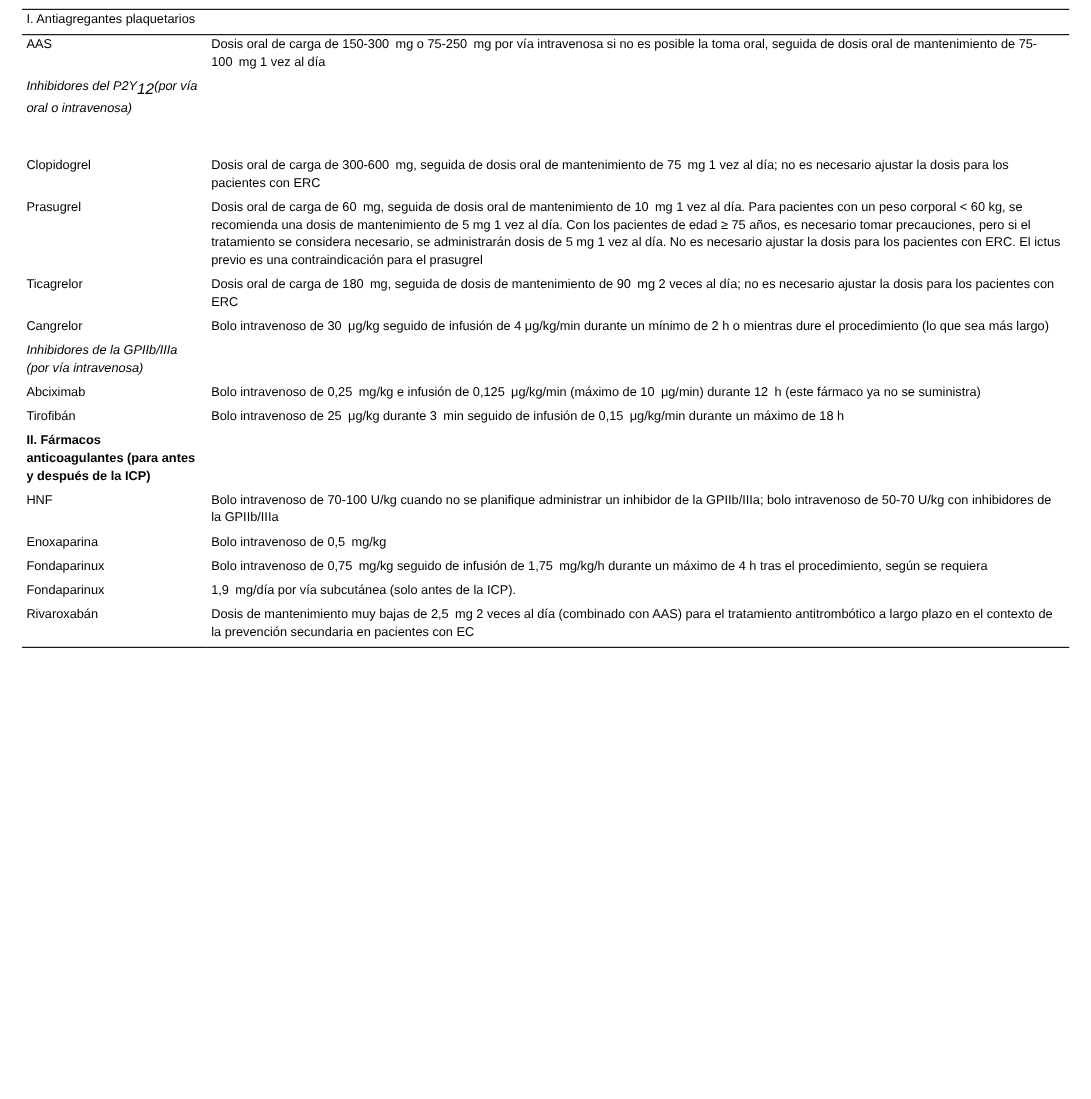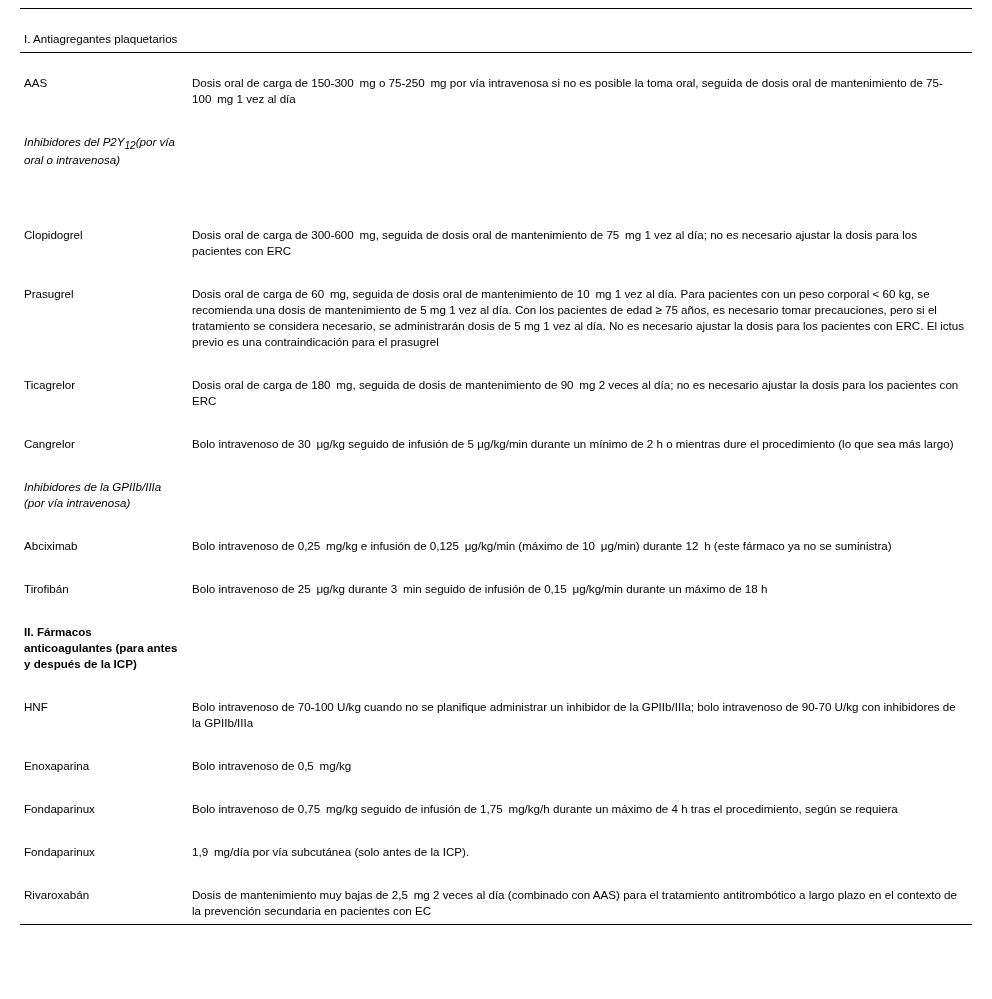--- a/index.html
+++ b/index.html
@@ -21,21 +21,21 @@
   table.drug-table {
     width: 952px;
     margin: 8px 20px 0 20px;
     border-collapse: collapse;
     table-layout: fixed;
     font-size: 11.6px;
     line-height: 1.38;
   }
   table.drug-table td {
     vertical-align: top;
-    padding: 22px 6px 5px 4px;
+    padding: 1px 6px 5px 4px;
     border: none;
   }
   col.c-name { width: 168px; }
   col.c-desc { width: 784px; }
 
   
   tr.top-rule td {
     border-top: 1.6px solid #000000;
   }
   tr.rule td {
@@ -55,21 +55,21 @@
   .bold {
     font-weight: bold;
     margin-top: 35px;
   }
   .name-cell {
     padding-right: 4px;
   }
   .desc-cell {
     padding-left: 4px;
   }
-  sub { font-size: 10px; vertical-align: -0.25em; }
+  sub { font-size: 14px; vertical-align: -0.25em; }
   sup { font-size: 8.5px; vertical-align: 0.45em; }
   .spacer-tall { height: 66px; }
 </style>
 </head>
 <body>
 
 <div class="page">
   <table class="drug-table">
     <colgroup>
       <col class="c-name">
@@ -102,21 +102,21 @@
         <td class="desc-cell">Dosis oral de carga de 60 mg, seguida de dosis oral de mantenimiento de 10 mg 1 vez al día. Para pacientes con un peso corporal &lt; 60 kg, se recomienda una dosis de mantenimiento de 5 mg 1 vez al día. Con los pacientes de edad ≥ 75 años, es necesario tomar precauciones, pero si el tratamiento se considera necesario, se administrarán dosis de 5 mg 1 vez al día. No es necesario ajustar la dosis para los pacientes con ERC. El ictus previo es una contraindicación para el prasugrel</td>
       </tr>
 
       <tr>
         <td class="name-cell">Ticagrelor</td>
         <td class="desc-cell">Dosis oral de carga de 180 mg, seguida de dosis de mantenimiento de 90 mg 2 veces al día; no es necesario ajustar la dosis para los pacientes con ERC</td>
       </tr>
 
       <tr>
         <td class="name-cell">Cangrelor</td>
-        <td class="desc-cell">Bolo intravenoso de 30 μg/kg seguido de infusión de 5 μg/kg/min durante un mínimo de 2 h o mientras dure el procedimiento (lo que sea más largo)</td>
+        <td class="desc-cell">Bolo intravenoso de 30 μg/kg seguido de infusión de 4 μg/kg/min durante un mínimo de 2 h o mientras dure el procedimiento (lo que sea más largo)</td>
       </tr>
 
       <tr>
         <td class="name-cell italic">Inhibidores de la GPIIb/IIIa (por vía intravenosa)</td>
         <td class="desc-cell"></td>
       </tr>
 
       <tr>
         <td class="name-cell">Abciximab</td>
         <td class="desc-cell">Bolo intravenoso de 0,25 mg/kg e infusión de 0,125 μg/kg/min (máximo de 10 μg/min) durante 12 h (este fármaco ya no se suministra)</td>
@@ -128,21 +128,21 @@
         <td class="desc-cell">Bolo intravenoso de 25 μg/kg durante 3 min seguido de infusión de 0,15 μg/kg/min durante un máximo de 18 h</td>
       </tr>
 
       <tr>
         <td class="name-cell bold">II. Fármacos anticoagulantes (para antes y después de la ICP)</td>
         <td class="desc-cell"></td>
       </tr>
 
       <tr>
         <td class="name-cell">HNF</td>
-        <td class="desc-cell">Bolo intravenoso de 70-100 U/kg cuando no se planifique administrar un inhibidor de la GPIIb/IIIa; bolo intravenoso de 90-70 U/kg con inhibidores de la GPIIb/IIIa</td>
+        <td class="desc-cell">Bolo intravenoso de 70-100 U/kg cuando no se planifique administrar un inhibidor de la GPIIb/IIIa; bolo intravenoso de 50-70 U/kg con inhibidores de la GPIIb/IIIa</td>
       </tr>
 
       <tr>
         <td class="name-cell">Enoxaparina</td>
         <td class="desc-cell">Bolo intravenoso de 0,5 mg/kg</td>
       </tr>
 
       <tr>
         <td class="name-cell">Fondaparinux</td>
         <td class="desc-cell">Bolo intravenoso de 0,75 mg/kg seguido de infusión de 1,75 mg/kg/h durante un máximo de 4 h tras el procedimiento, según se requiera</td>

